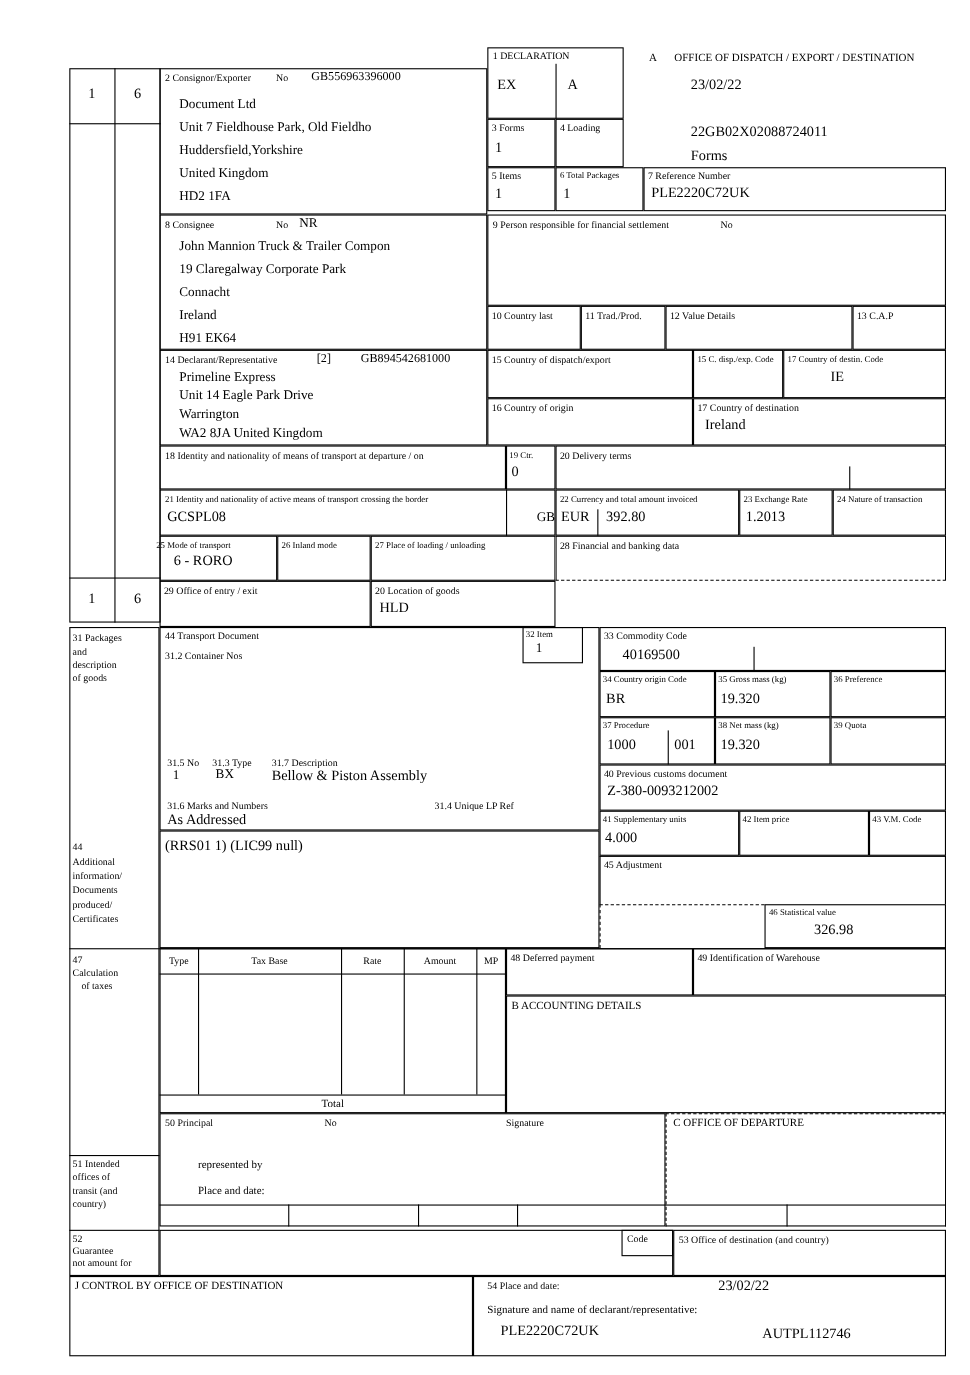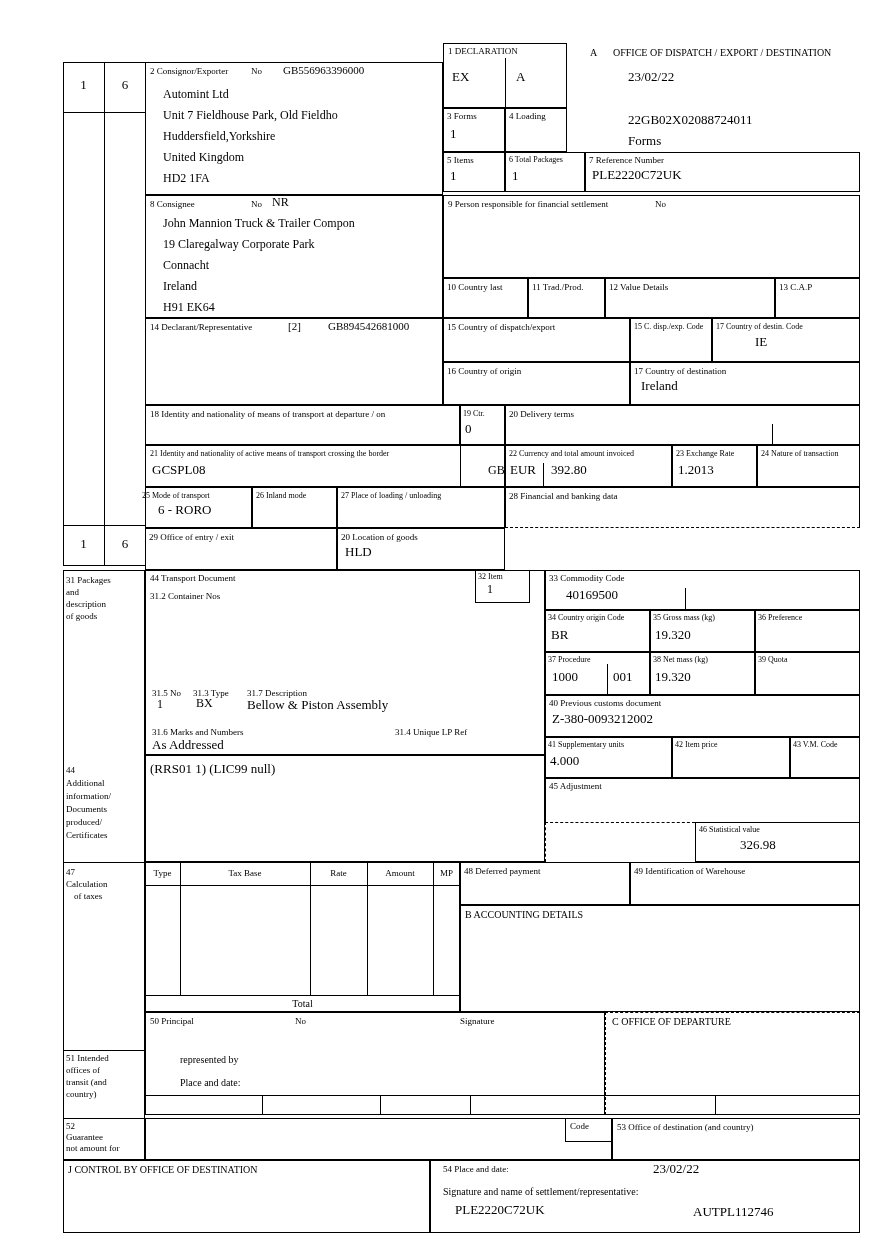--- a/index.html
+++ b/index.html
@@ -44,21 +44,21 @@
   <div class="t f10" style="left:613px;top:47px">OFFICE OF DISPATCH / EXPORT / DESTINATION</div>
   <div class="t v13" style="left:628px;top:70px">23/02/22</div>
   <div class="t v13" style="left:628px;top:113px">22GB02X02088724011</div>
   <div class="t v13" style="left:628px;top:134px">Forms</div>
 
   <div class="b" style="left:145px;top:62px;width:298px;height:133px"></div>
   <div class="t l9" style="left:150px;top:66px">2 Consignor/Exporter</div>
   <div class="t l9" style="left:251px;top:66px">No</div>
   <div class="t v11" style="left:283px;top:64px">GB556963396000</div>
   <div class="t v12" style="left:163px;top:84px;line-height:21px">
-    <div>Automint Ltd</div>
+    <div>Document Ltd</div>
     <div>Unit 7 Fieldhouse Park, Old Fieldho</div>
     <div>Huddersfield,Yorkshire</div>
     <div>United Kingdom</div>
     <div>HD2 1FA</div>
   </div>
 
   <div class="b" style="left:443px;top:108px;width:62px;height:44px"></div>
   <div class="t l9" style="left:447px;top:111px">3 Forms</div>
   <div class="t v13" style="left:450px;top:127px">1</div>
   <div class="b" style="left:505px;top:108px;width:62px;height:44px"></div>
@@ -95,20 +95,26 @@
   <div class="t l9" style="left:532px;top:282px">11 Trad./Prod.</div>
   <div class="b" style="left:605px;top:278px;width:170px;height:40px"></div>
   <div class="t l9" style="left:609px;top:282px">12 Value Details</div>
   <div class="b" style="left:775px;top:278px;width:85px;height:40px"></div>
   <div class="t l9" style="left:779px;top:282px">13 C.A.P</div>
 
   <div class="b" style="left:145px;top:318px;width:298px;height:87px"></div>
   <div class="t l9" style="left:150px;top:322px">14 Declarant/Representative</div>
   <div class="t v11" style="left:288px;top:320px">[2]</div>
   <div class="t v11" style="left:328px;top:320px">GB894542681000</div>
+  <div class="t v12" style="left:163px;top:334px;line-height:17px">
+    <div>Primeline Express</div>
+    <div>Unit 14 Eagle Park Drive</div>
+    <div>Warrington</div>
+    <div>WA2 8JA United Kingdom</div>
+  </div>
 
   <div class="b" style="left:443px;top:318px;width:187px;height:44px"></div>
   <div class="t l9" style="left:447px;top:322px">15 Country of dispatch/export</div>
   <div class="b" style="left:630px;top:318px;width:82px;height:44px"></div>
   <div class="t l8" style="left:634px;top:322px">15 C. disp./exp. Code</div>
   <div class="b" style="left:712px;top:318px;width:148px;height:44px"></div>
   <div class="t l8" style="left:716px;top:322px">17 Country of destin. Code</div>
   <div class="t v13" style="left:755px;top:335px">IE</div>
   <div class="b" style="left:443px;top:362px;width:187px;height:43px"></div>
   <div class="t l9" style="left:447px;top:366px">16 Country of origin</div>
@@ -297,17 +303,17 @@
   <div class="b" style="left:565px;top:1118px;width:47px;height:24px"></div>
   <div class="t l9" style="left:570px;top:1121px">Code</div>
   <div class="b" style="left:612px;top:1118px;width:248px;height:42px"></div>
   <div class="t l9" style="left:617px;top:1122px">53 Office of destination (and country)</div>
 
   <div class="b" style="left:63px;top:1160px;width:367px;height:73px"></div>
   <div class="t f10" style="left:68px;top:1164px">J CONTROL BY OFFICE OF DESTINATION</div>
   <div class="b" style="left:430px;top:1160px;width:430px;height:73px"></div>
   <div class="t l9" style="left:443px;top:1164px">54 Place and date:</div>
   <div class="t v13" style="left:653px;top:1162px">23/02/22</div>
-  <div class="t f10" style="left:443px;top:1186px">Signature and name of settlement/representative:</div>
+  <div class="t f10" style="left:443px;top:1186px">Signature and name of declarant/representative:</div>
   <div class="t v13" style="left:455px;top:1203px">PLE2220C72UK</div>
   <div class="t v13" style="left:693px;top:1205px">AUTPL112746</div>
 
 </div>
 
 </body></html>

